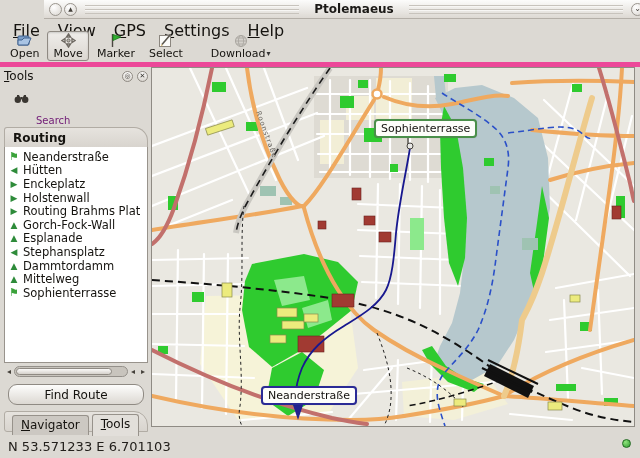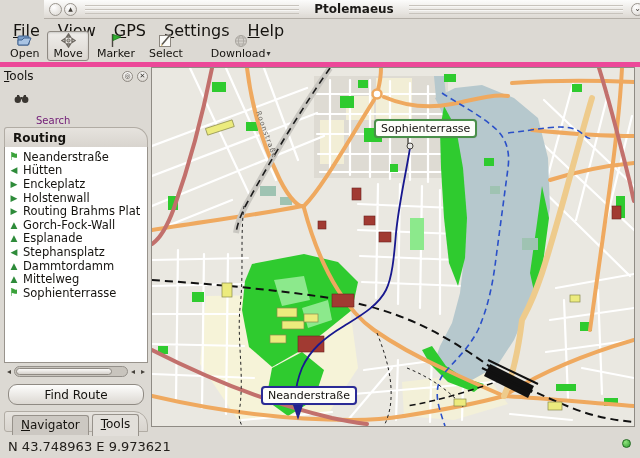--- a/index.html
+++ b/index.html
@@ -392,17 +392,17 @@
     <div class="map-label dest">Sophienterrasse</div>
     <div class="map-label origin">Neanderstraße</div>
   </div>
 
   <div class="bottom-tabs">
     <span class="btab">Navigator</span>
     <span class="btab active">Tools</span>
   </div>
 
   <div class="statusbar">
-    <span class="coords">N 43.748963 E 9.973621</span>
+    <span class="coords">N 53.571233 E 6.701103</span>
     <span class="status-dot"></span>
   </div>
 
 </div>
 
 </body></html>

